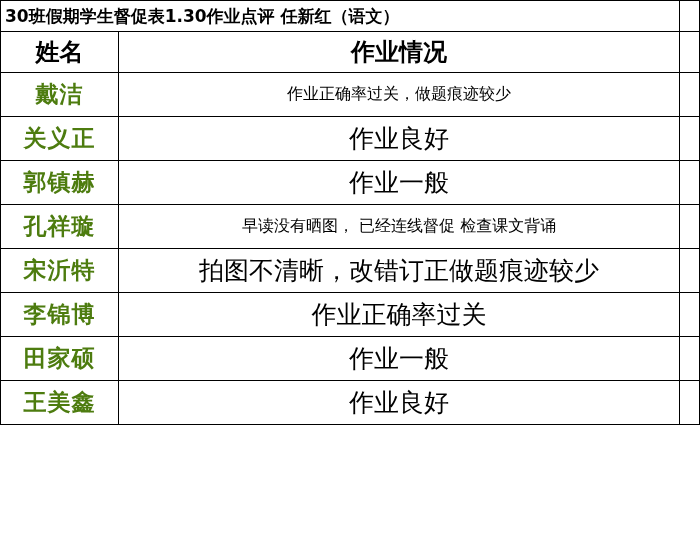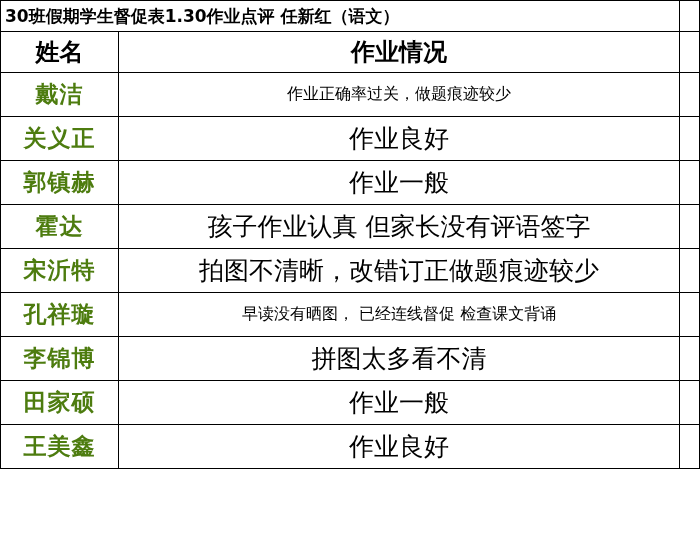--- a/index.html
+++ b/index.html
@@ -129,56 +129,47 @@
       <tr class="data-row">
         <td>
           <span class="name-cell">郭镇赫</span>
         </td>
         <td>
           <span class="comment big">作业一般</span>
         </td>
         <td class="tail-cell"></td>
       </tr>
 
+
       <tr class="data-row">
         <td>
-          <span class="name-cell">霍达</span>
+          <span class="name-cell">孔祥璇</span>
         </td>
         <td>
-          <span class="comment big">孩子作业认真  但家长没有评语签字</span>
+          <span class="comment medium">早读没有晒图， 已经连线督促  检查课文背诵</span>
         </td>
         <td class="tail-cell"></td>
       </tr>
 
       <tr class="data-row">
         <td>
           <span class="name-cell">宋沂特</span>
         </td>
         <td>
           <span class="comment big">拍图不清晰，改错订正做题痕迹较少</span>
         </td>
         <td class="tail-cell"></td>
       </tr>
 
       <tr class="data-row">
         <td>
-          <span class="name-cell">孔祥璇</span>
-        </td>
-        <td>
-          <span class="comment medium">早读没有晒图， 已经连线督促  检查课文背诵</span>
-        </td>
-        <td class="tail-cell"></td>
-      </tr>
-
-      <tr class="data-row">
-        <td>
           <span class="name-cell">李锦博</span>
         </td>
         <td>
-          <span class="comment big">拼图太多看不清</span>
+          <span class="comment big">作业正确率过关</span>
         </td>
         <td class="tail-cell"></td>
       </tr>
 
 
       <tr class="data-row">
         <td>
           <span class="name-cell">田家硕</span>
         </td>
         <td>

